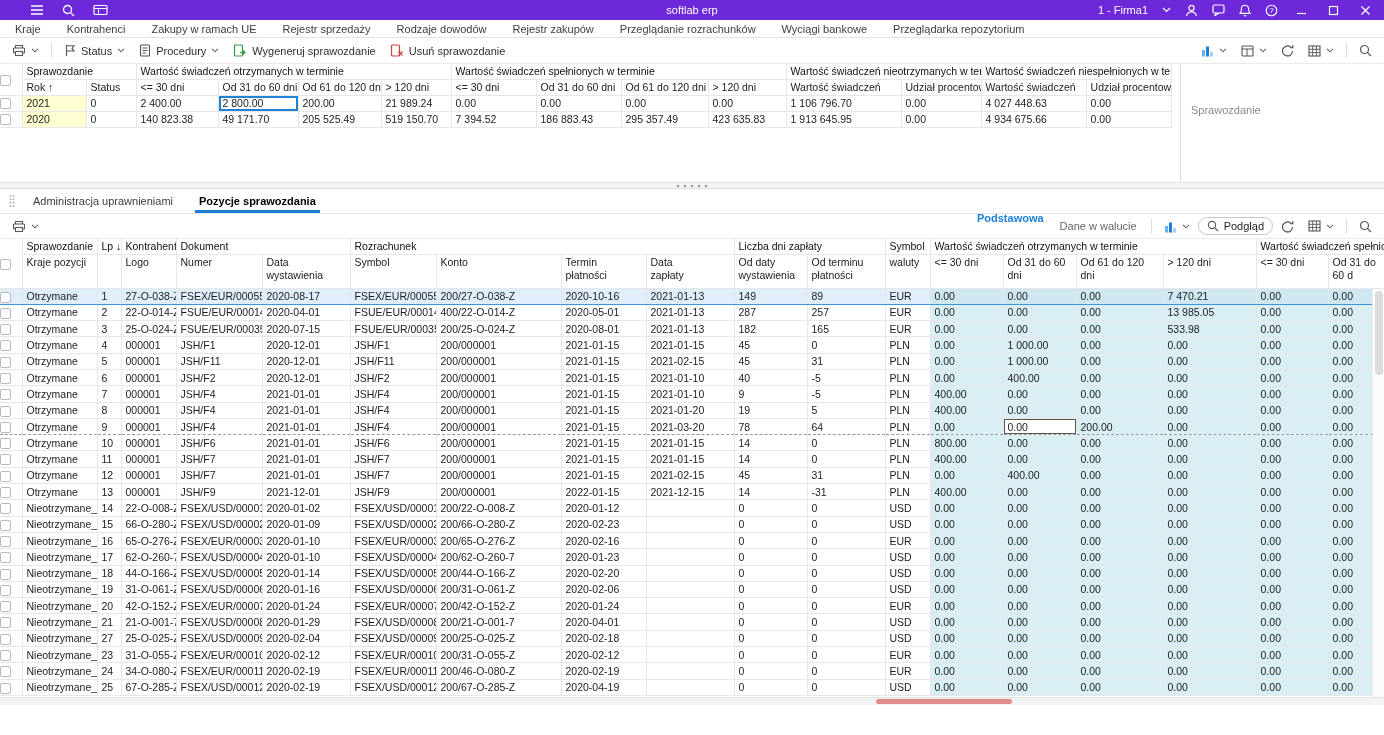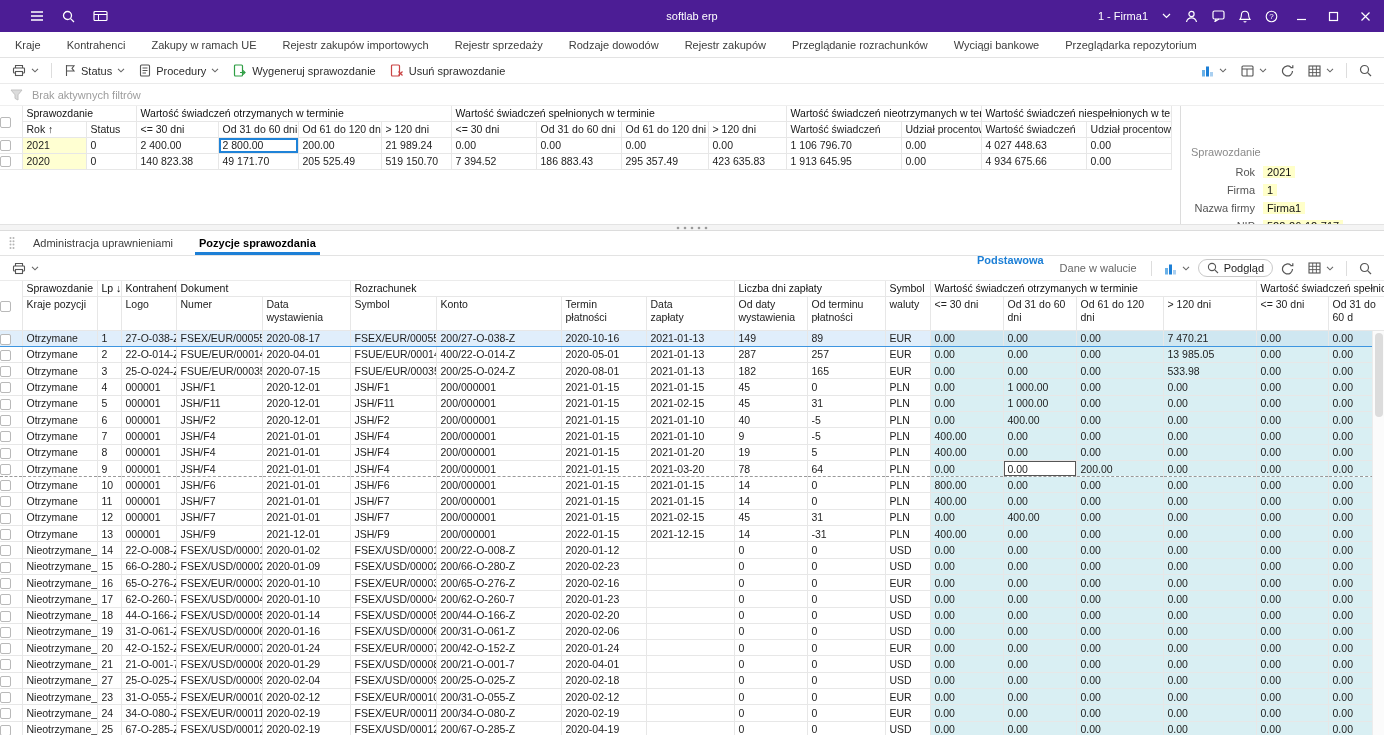--- a/index.html
+++ b/index.html
@@ -4,29 +4,29 @@
 <style>
   * { box-sizing: border-box; }
   html,body { margin:0; padding:0; }
   body {
     width:1384px; height:735px; overflow:hidden;
     font-family:"Liberation Sans", sans-serif; font-size:11px; color:#1c1c1c; background:#fff;
   }
   .icon { display:inline-flex; align-items:center; justify-content:center; flex:none; }
 
   
-  .topbar { height:32px; background:#4c1d95; color:#fff; display:flex; align-items:center; position:relative; }
+  .topbar { height:20px; background:#6d28d9; color:#fff; display:flex; align-items:center; position:relative; }
   .tb-left { display:flex; align-items:center; gap:18px; padding-left:30px; }
   .tb-title { position:absolute; left:0; right:0; text-align:center; font-size:11px; pointer-events:none; }
   .tb-right { margin-left:auto; display:flex; align-items:center; gap:14px; padding-right:10px; }
   .tb-company { font-size:11px; }
   .winbtn { width:18px; }
 
   
-  .tabbar { height:26px; border-bottom:1px solid #e3e3e3; display:flex; align-items:stretch; background:#fff; padding-left:2px; }
+  .tabbar { height:18px; border-bottom:1px solid #e3e3e3; display:flex; align-items:stretch; background:#fff; padding-left:2px; }
   .tab { padding:0 13px; display:flex; align-items:center; color:#3d3d3d; position:relative; white-space:nowrap; cursor:default; }
   .tab.active { color:#000; font-weight:bold; }
   .tab.active::after { content:""; position:absolute; left:9px; right:9px; bottom:0; height:3px; background:#1c7fd6; }
 
   
   .toolbar { height:26px; display:flex; align-items:center; border-bottom:1px solid #ebebeb; padding:0 6px; gap:2px; background:#fff; }
   .toolbar.small { height:25px; }
   .tbtn { display:flex; align-items:center; gap:5px; padding:3px 6px; border-radius:2px; color:#2e2e2e; white-space:nowrap; }
   .sep { width:1px; height:15px; background:#ddd; margin:0 4px; flex:none; }
   .spacer { flex:1; }
@@ -154,21 +154,20 @@
             <path d="M1.5 1.5l8 8M9.5 1.5l-8 8" stroke="#fff" stroke-width="1.2"></path>
           </svg>
         </span>
     </div>
   </div>
 
   <div class="tabbar">
     <div class="tab">Kraje</div>
       <div class="tab">Kontrahenci</div>
       <div class="tab">Zakupy w ramach UE</div>
-      <div class="tab">Rejestr zakupów importowych</div>
       <div class="tab">Rejestr sprzedaży</div>
       <div class="tab">Rodzaje dowodów</div>
       <div class="tab">Rejestr zakupów</div>
       <div class="tab">Przeglądanie rozrachunków</div>
       <div class="tab">Wyciągi bankowe</div>
       <div class="tab">Przeglądarka repozytorium</div>
   </div>
 
   <div class="toolbar">
     <div class="tbtn">
@@ -285,28 +284,20 @@
     <div class="tbtn">
       <span class="icon">
           <svg width="13" height="13">
             <circle cx="5.5" cy="5.5" r="4" fill="none" stroke="#555" stroke-width="1.2"></circle>
             <path d="M8.6 8.6L12 12" stroke="#555" stroke-width="1.2"></path>
           </svg>
         </span>
     </div>
   </div>
 
-  <div class="filterbar">
-    <span class="icon">
-        <svg width="13" height="12">
-          <path d="M1 1h11L8 5.8V11l-3-1.6V5.8z" fill="#dcdcdc" stroke="#c2c2c2"></path>
-        </svg>
-      </span>
-    <span>Brak aktywnych filtrów</span>
-  </div>
 
   <div class="upper">
     <div class="gridwrap">
       <table class="grid" id="upper-table" style="width: 1171px;">
           <colgroup>
             <col style="width: 22px;">
             <col style="width: 64px;">
             <col style="width: 50px;">
             <col style="width: 82px;">
             <col style="width: 80px;">
@@ -380,38 +371,20 @@
               <td class="num">1 913 645.95</td>
               <td class="num">0.00</td>
               <td class="num">4 934 675.66</td>
               <td class="num">0.00</td>
             </tr>
           </tbody>
         </table>
     </div>
     <div class="panel">
       <div class="panel-title">Sprawozdanie</div>
-      <div>
-          <div class="pf">
-            <span class="pf-label">Rok</span>
-            <span class="pf-value hl-y">2021</span>
-          </div>
-          <div class="pf">
-            <span class="pf-label">Firma</span>
-            <span class="pf-value hl-y">1</span>
-          </div>
-          <div class="pf">
-            <span class="pf-label">Nazwa firmy</span>
-            <span class="pf-value hl-y">Firma1</span>
-          </div>
-          <div class="pf">
-            <span class="pf-label">NIP</span>
-            <span class="pf-value hl-y">522-26-12-717</span>
-          </div>
-        </div>
     </div>
   </div>
 
   <div class="splitter">
     <svg width="34" height="4">
         <g fill="#9a9a9a">
           <circle cx="3" cy="2" r="1.3"></circle>
           <circle cx="10" cy="2" r="1.3"></circle>
           <circle cx="17" cy="2" r="1.3"></circle>
           <circle cx="24" cy="2" r="1.3"></circle>
@@ -1062,21 +1035,21 @@
             <td class="num cyan">0.00</td>
           </tr>
           <tr>
             <td class="cbcell"><span class="cb"></span></td>
             <td>Nieotrzymane_Ni</td>
             <td class="num">24</td>
             <td>34-O-080-Z</td>
             <td>FSEX/EUR/00011/20</td>
             <td>2020-02-19</td>
             <td>FSEX/EUR/00011/20</td>
-            <td>200/34-O-080-Z</td>
+            <td>200/46-O-080-Z</td>
             <td>2020-02-19</td>
             <td></td>
             <td class="num">0</td>
             <td class="num">0</td>
             <td>EUR</td>
             <td class="num cyan">0.00</td>
             <td class="num cyan">0.00</td>
             <td class="num cyan">0.00</td>
             <td class="num cyan">0.00</td>
             <td class="num cyan">0.00</td>

